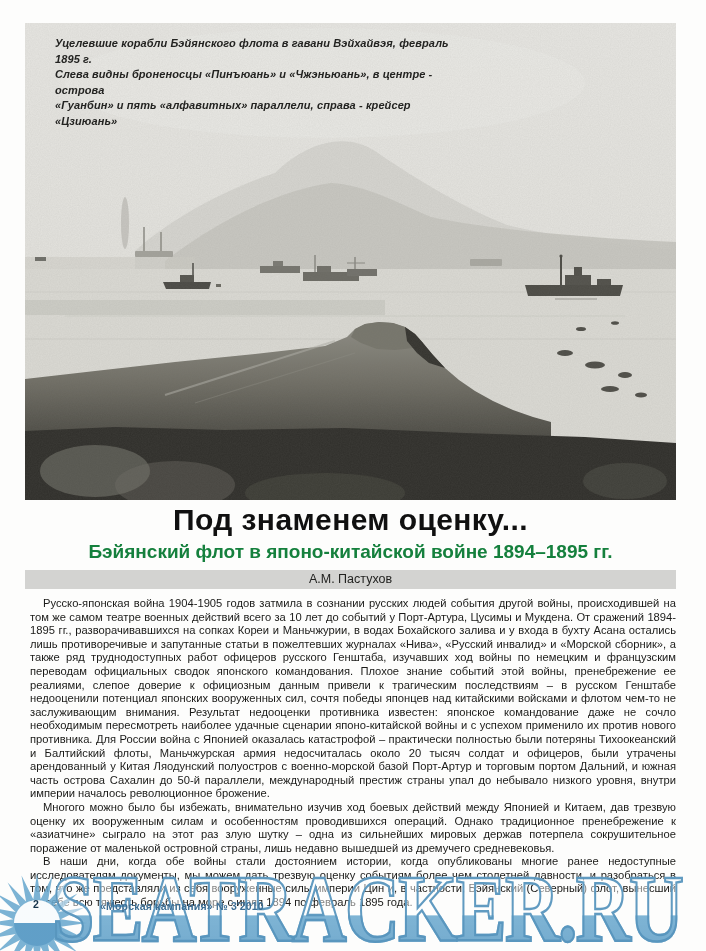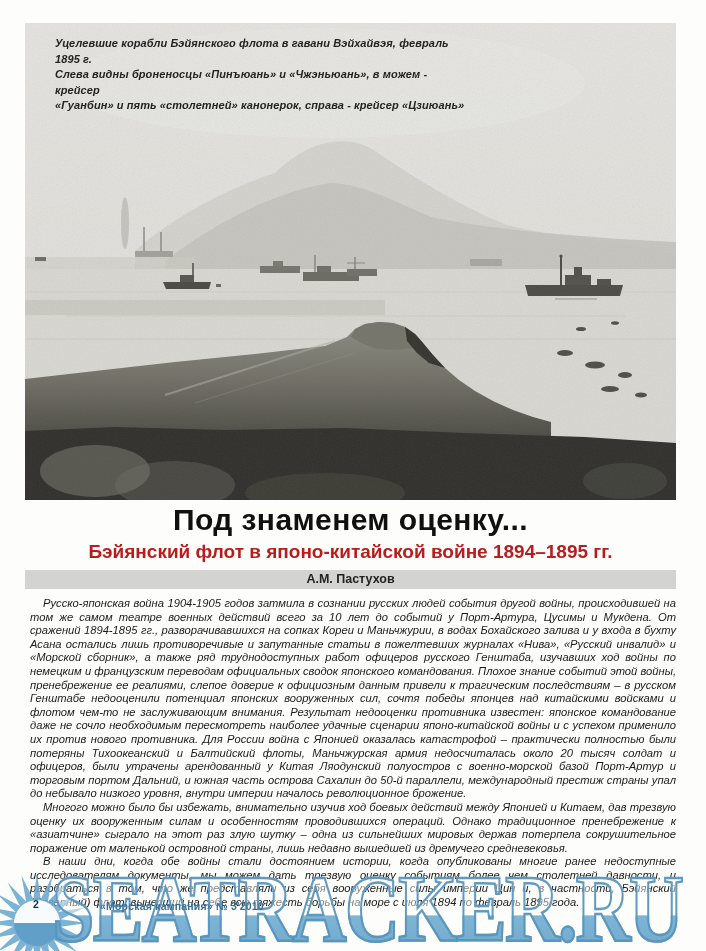--- a/index.html
+++ b/index.html
@@ -14,29 +14,29 @@
   }
   #photo svg{display:block; width:100%; height:100%;}
   #caption{
     position:absolute; left:30px; top:13px; width:420px;
     font-style:italic; font-weight:bold; font-size:11px; line-height:15.5px;
     color:#232321; letter-spacing:.1px;
   }
   
   #headline{position:absolute; left:25px; top:504px; width:651px; text-align:center;}
   #title{font-weight:bold; font-size:30px; line-height:32px; color:#101010; letter-spacing:.4px; margin:0;}
-  #subtitle{font-weight:bold; font-size:19px; line-height:21px; color:#b91c1c; margin:5px 0 0 0;}
+  #subtitle{font-weight:bold; font-size:19px; line-height:21px; color:#15803d; margin:5px 0 0 0;}
   #authorbar{
     margin-top:8px; height:19px; line-height:19px; background:#d3d3d1;
-    font-weight:bold; font-size:12.5px; color:#222220; text-align:center;
+    font-weight:normal; font-size:12.5px; color:#222220; text-align:center;
   }
   
   #bodytext{
     position:absolute; left:30px; top:597px; width:646px;
-    font-style:italic; font-size:11.2px; line-height:13.6px;
+    font-size:11.2px; line-height:13.6px;
     text-align:justify; color:#1a1a18;
   }
   #bodytext p{margin:0; text-indent:13px;}
   
   #page-number{
     position:absolute; left:33px; top:898px; z-index:6;
     font-weight:bold; font-size:10.5px; color:#14324a;
   }
   #journal-line{
     position:absolute; left:100px; top:900px; z-index:6;
@@ -154,22 +154,22 @@
         <ellipse cx="150" cy="462" rx="60" ry="24" fill="#6d6c63" opacity=".4"></ellipse>
         <ellipse cx="300" cy="470" rx="80" ry="20" fill="#4a4940" opacity=".5"></ellipse>
         <ellipse cx="600" cy="458" rx="42" ry="18" fill="#55544c" opacity=".45"></ellipse>
       </g>
 
       <rect x="0" y="0" width="651" height="477" filter="url(#grain)"></rect>
     </svg>
 
     <div id="caption">
       <div>Уцелевшие корабли Бэйянского флота в гавани Вэйхайвэя, февраль 1895 г.</div>
-      <div>Слева видны броненосцы «Пинъюань» и «Чжэньюань», в можем - крейсер</div>
-      <div>«Гуанбин» и пять «столетней» канонерок, справа - крейсер «Цзиюань»</div>
+      <div>Слева видны броненосцы «Пинъюань» и «Чжэньюань», в центре - острова</div>
+      <div>«Гуанбин» и пять «алфавитных» параллели, справа - крейсер «Цзиюань»</div>
     </div>
   </div>
 
   <div id="headline">
     <h1 id="title">Под знаменем оценку...</h1>
     <h2 id="subtitle">Бэйянский флот в японо-китайской войне 1894–1895 гг.</h2>
     <div id="authorbar">
       <span>А.М. Пастухов</span>
     </div>
   </div>

